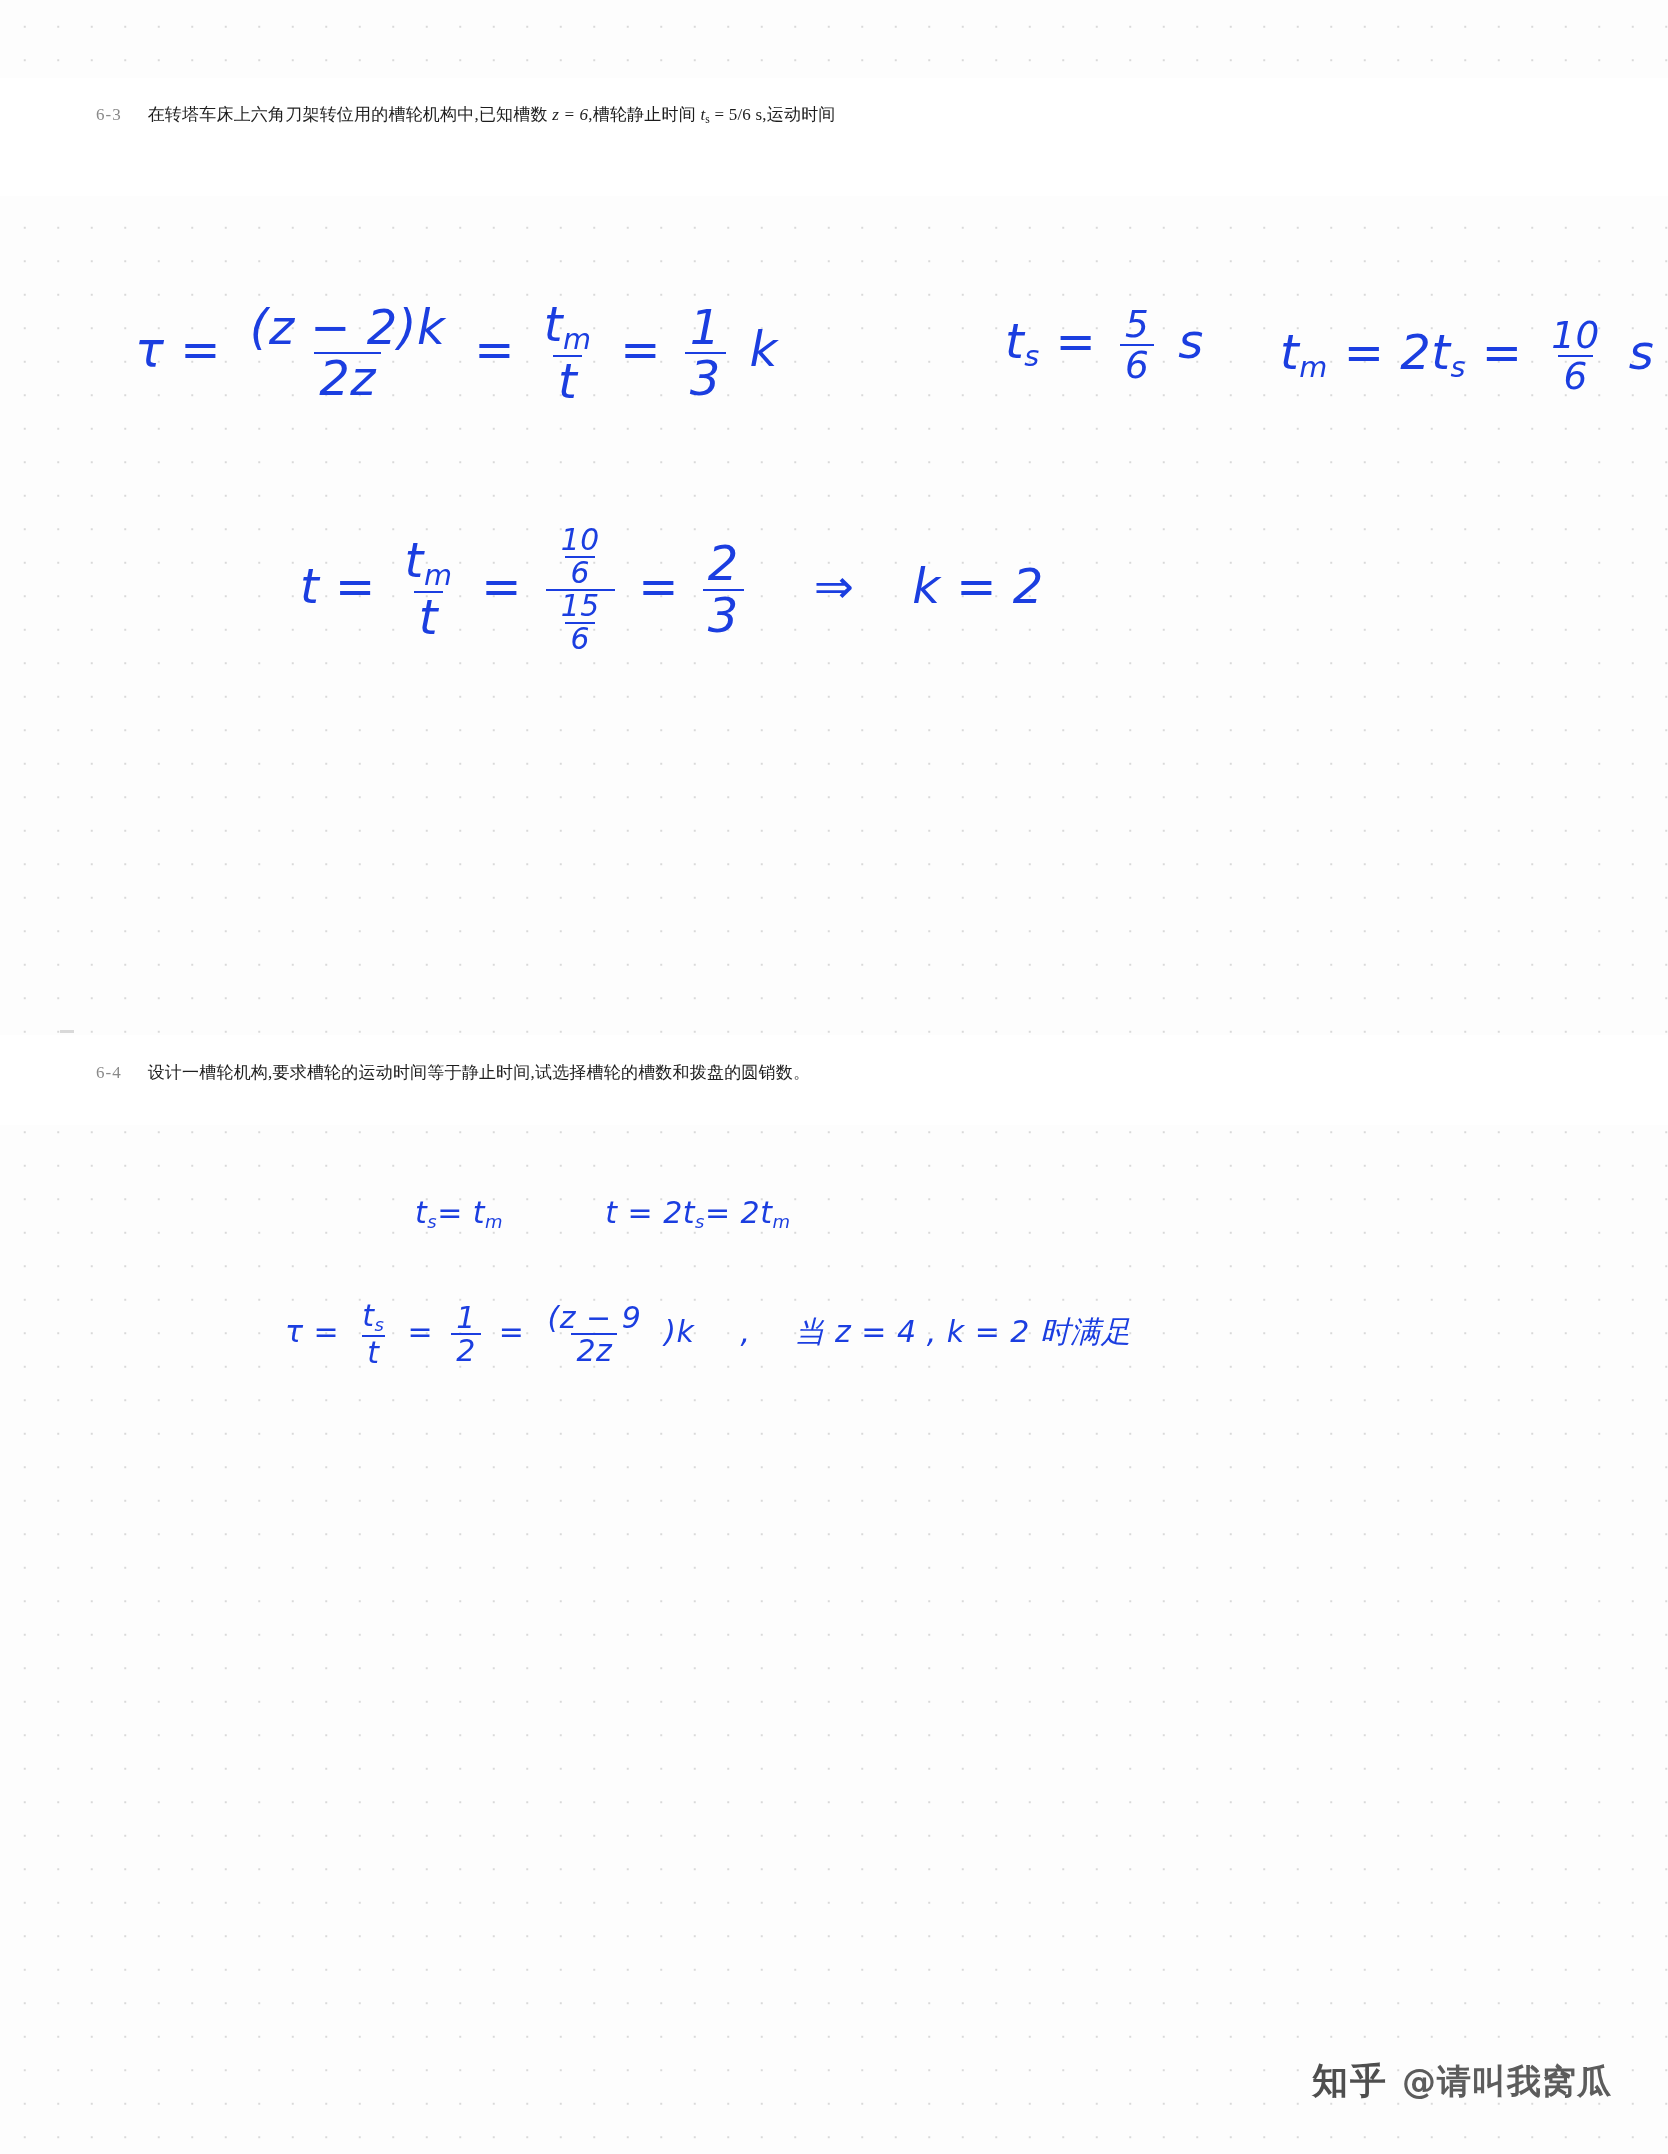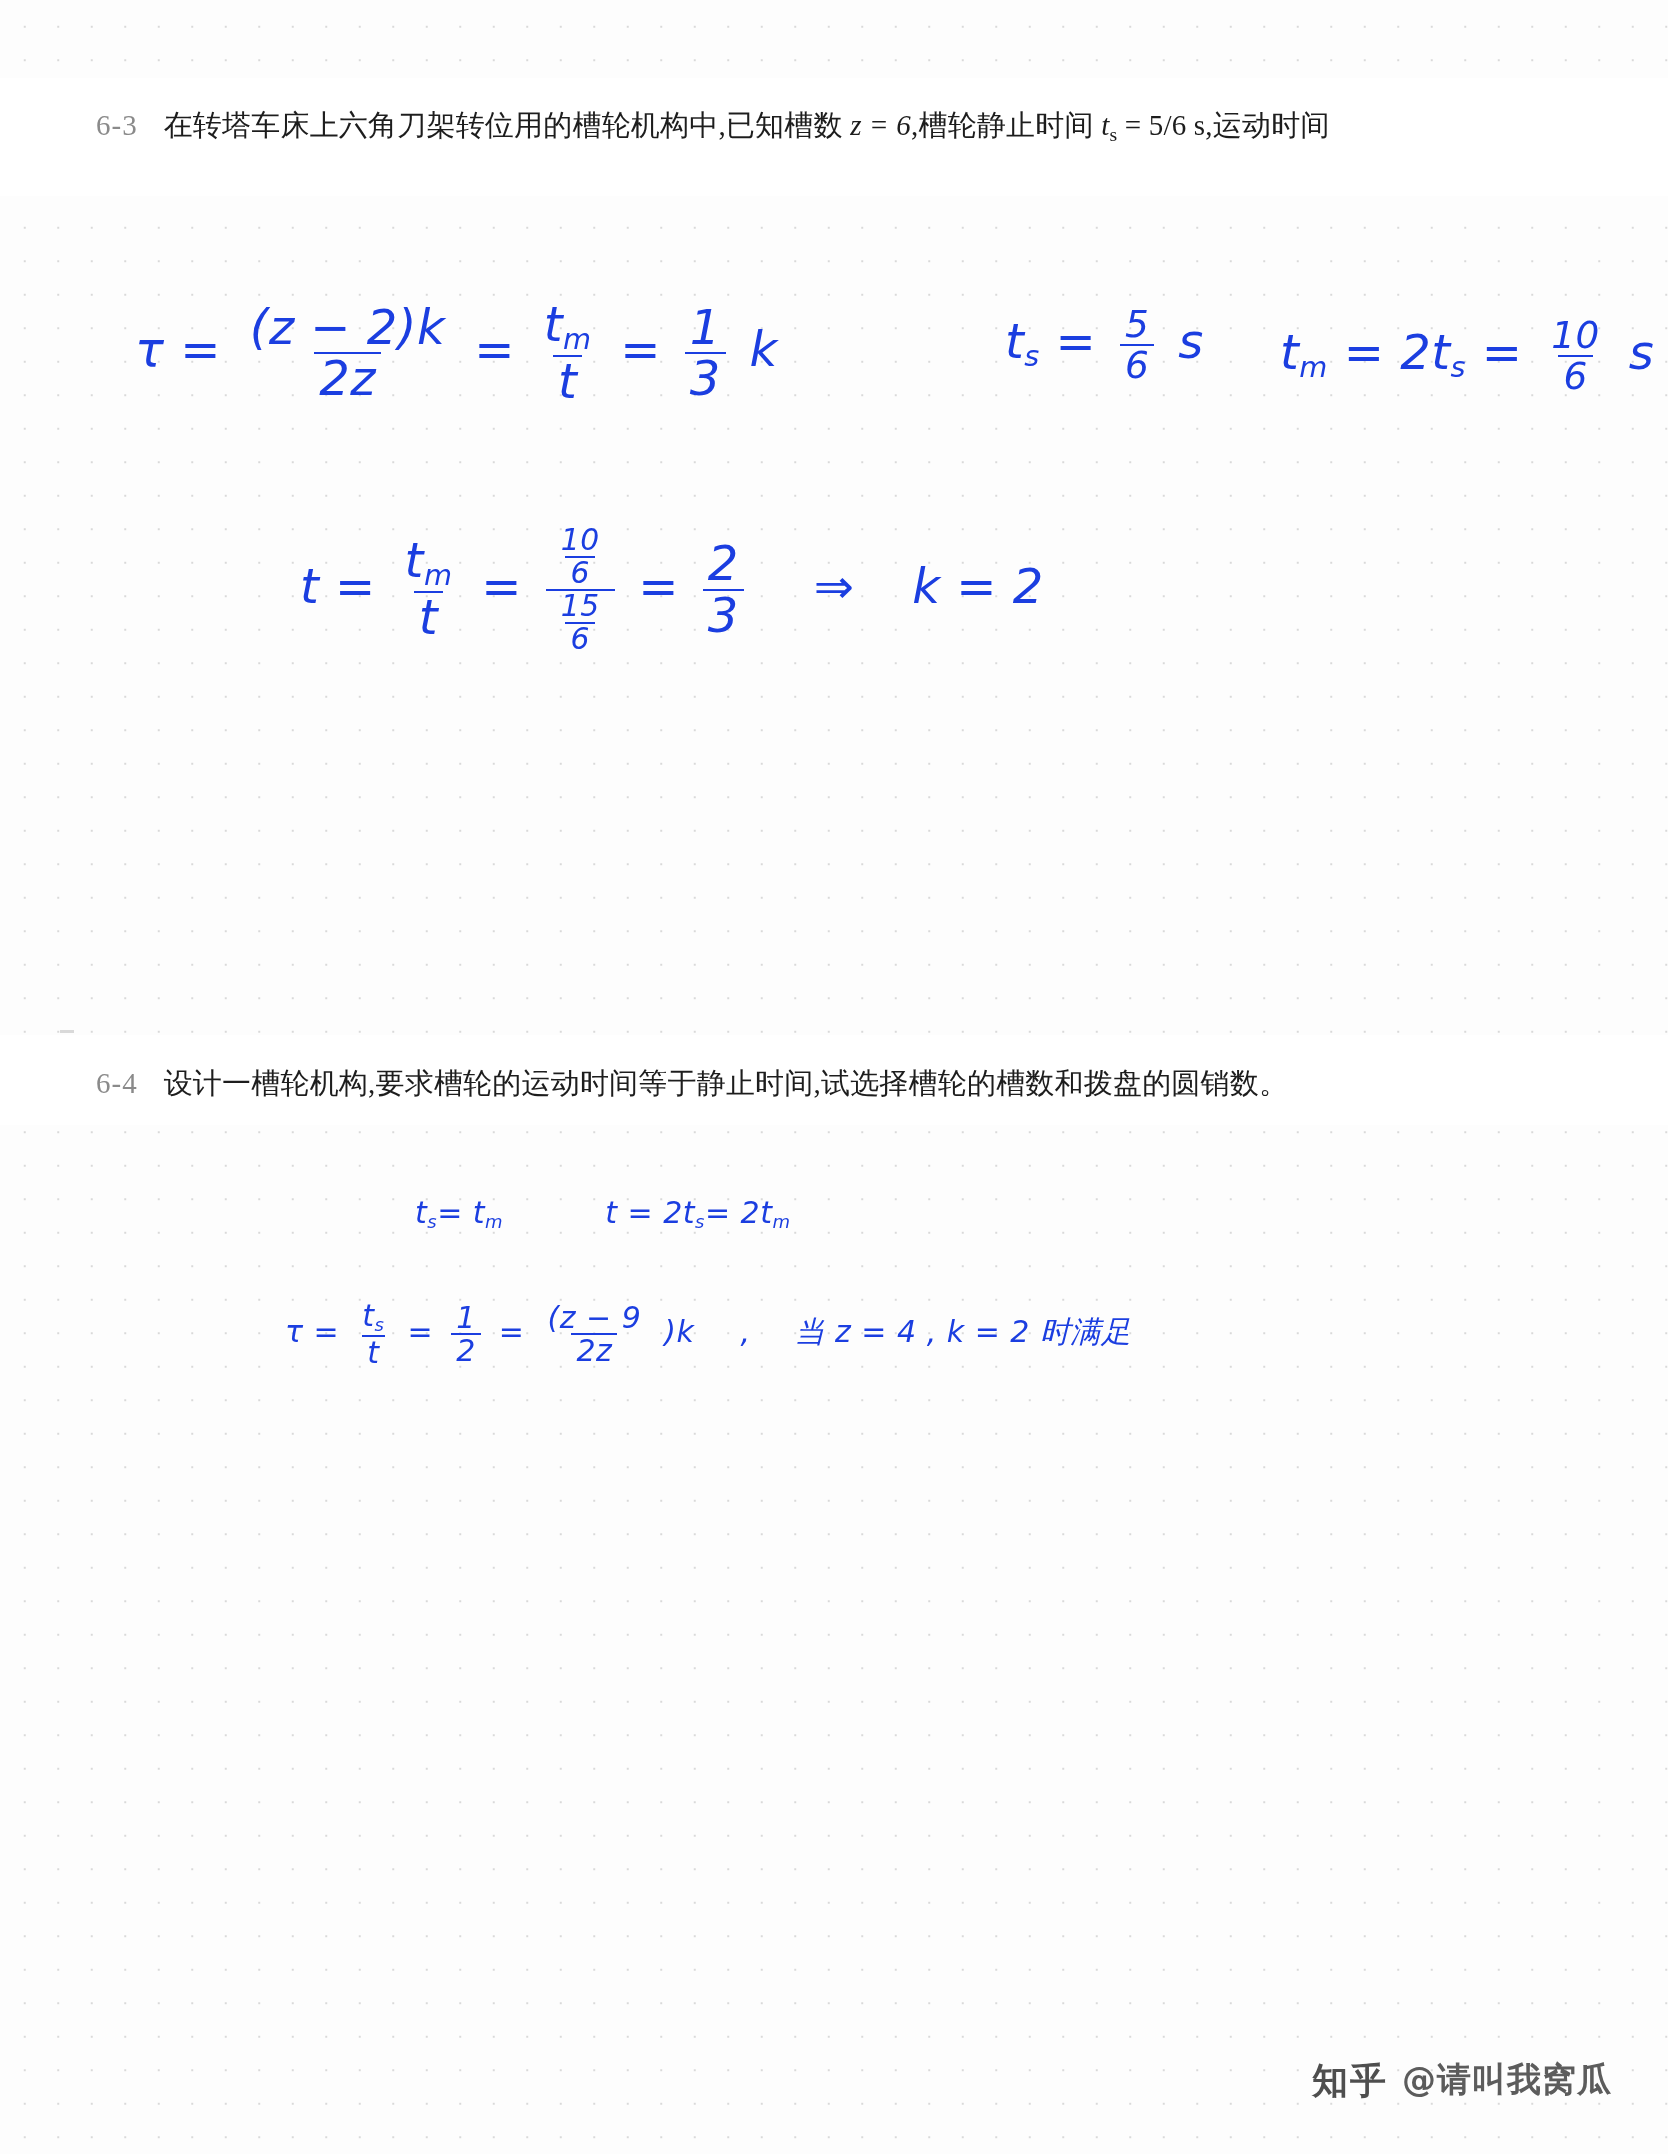--- a/index.html
+++ b/index.html
@@ -34,21 +34,21 @@
   }
   #band-63 { top: 78px;  height: 118px; }
   #band-64 { top: 1035px; height: 90px; }
 
   .printed {
     position: absolute;
     left: 0;
     right: 0;
     color: #1d1d1d;
     font-family: "Liberation Serif", serif;
-    font-size: 29px;
+    font-size: 17px;
     line-height: 1.75;
     letter-spacing: 0.2px;
   }
   #prob-63 { top: 100px; padding: 0 70px 0 96px; }
   #prob-64 { top: 1058px; padding: 0 70px 0 96px; }
 
   .pnum {
     color: #8a8a8a;
     font-family: "Liberation Serif", serif;
     letter-spacing: 1px;
@@ -87,20 +87,21 @@
   .frac.mid   { font-size: 0.78em; }
 
   .sb { font-size: 0.6em; vertical-align: -0.28em; }
 
   
   .watermark {
     position: absolute;
     right: 56px;
     bottom: 48px;
     display: flex;
+    align-items: center;
     gap: 14px;
     color: #4b4b4b;
     font-size: 34px;
     font-family: "DejaVu Sans", sans-serif;
     opacity: 0.9;
   }
   .wm-logo {
     font-weight: bold;
     font-size: 36px;
     letter-spacing: 2px;

